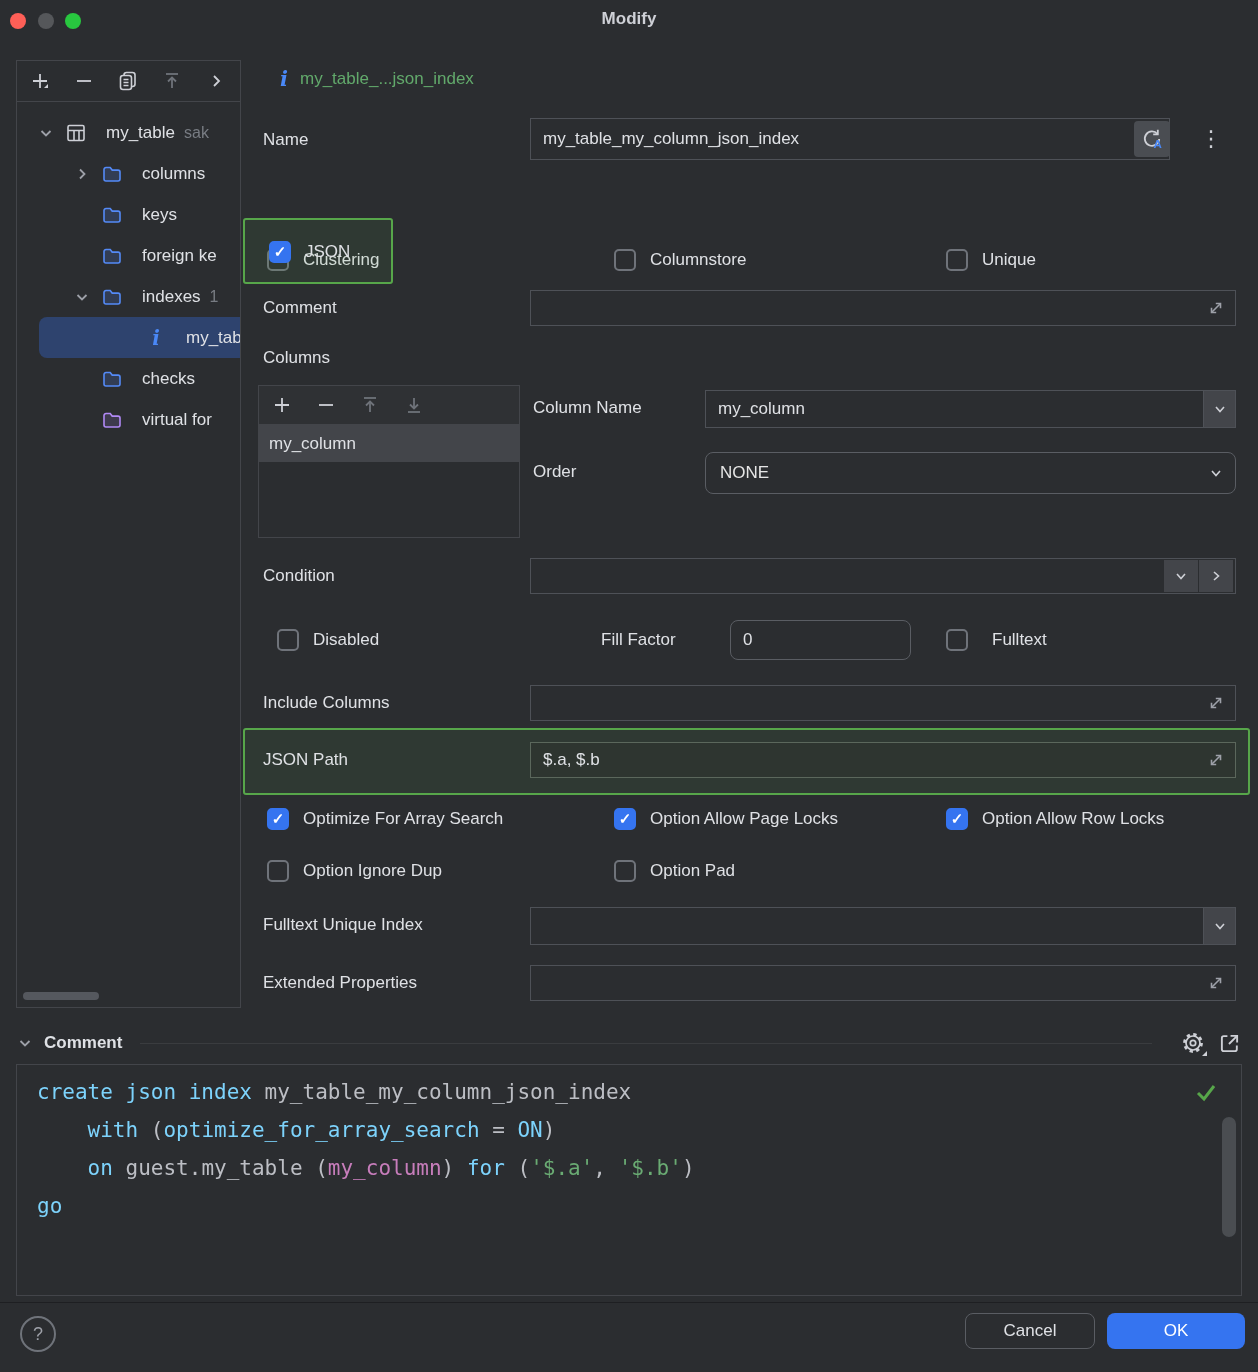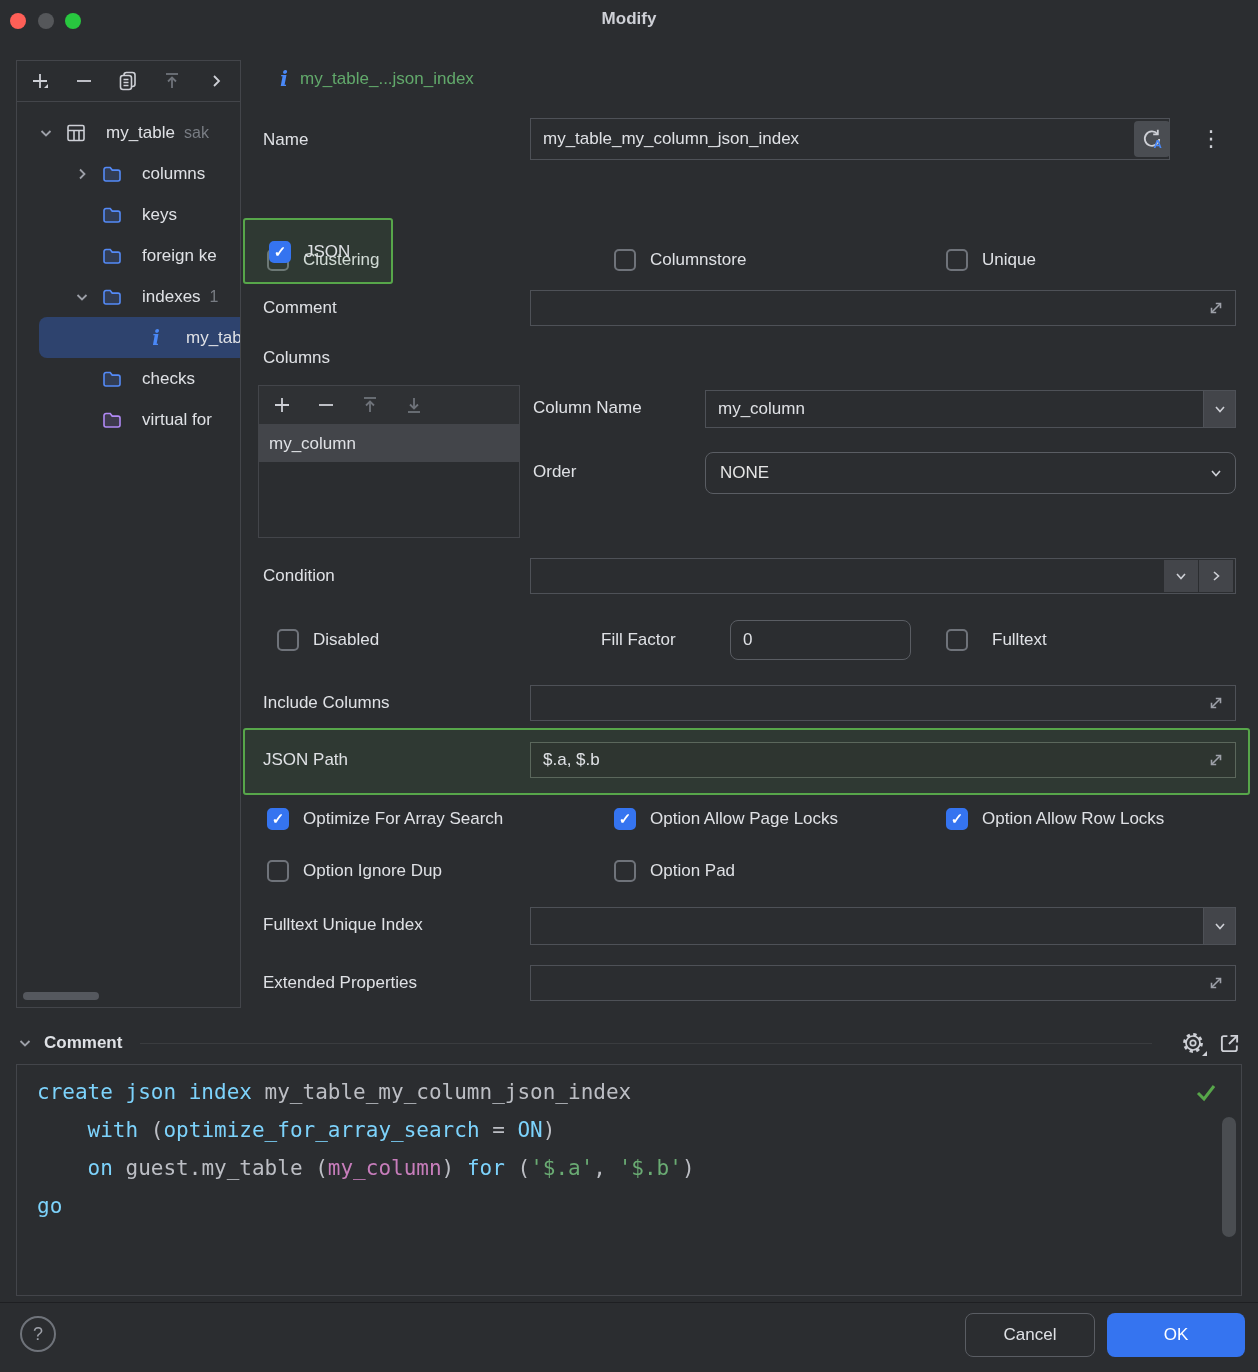--- a/index.html
+++ b/index.html
@@ -86,21 +86,21 @@
   .tok-kw { color:#7dd3fc; }
   .tok-pl { color:#BCBEC4; }
   .tok-col { color:#C77DBB; }
   .tok-str { color:#6AAB73; }
   .code-check { position:absolute; right:22px; top:14px; color:#57A64A; }
   .code-vscroll { position:absolute; right:5px; top:52px; width:14px; height:120px; border-radius:7px; background:#4A4D51; }
 
   
   .footer-sep { position:absolute; left:0; top:1302px; width:100%; height:1px; background:#1E1F22; }
   .help-btn { position:absolute; left:20px; top:1316px; width:36px; height:36px; border:2px solid #6F737A; border-radius:50%; display:flex; align-items:center; justify-content:center; color:#9DA0A8; font-size:18px; }
-  .btn { position:absolute; top:1313px; height:44px; border-radius:8px; font-size:17px; font-family:"Liberation Sans", sans-serif; cursor:pointer; }
+  .btn { position:absolute; top:1313px; height:36px; border-radius:8px; font-size:17px; font-family:"Liberation Sans", sans-serif; cursor:pointer; }
   .btn-cancel { left:965px; width:130px; background:transparent; border:1px solid #5A5D63; color:#DFE1E5; }
   .btn-ok { left:1107px; width:138px; background:#3574F0; border:none; color:#FFFFFF; }
 
   svg { display:block; }
 </style>
 </head>
 <body>
 
 <div class="window">
 

